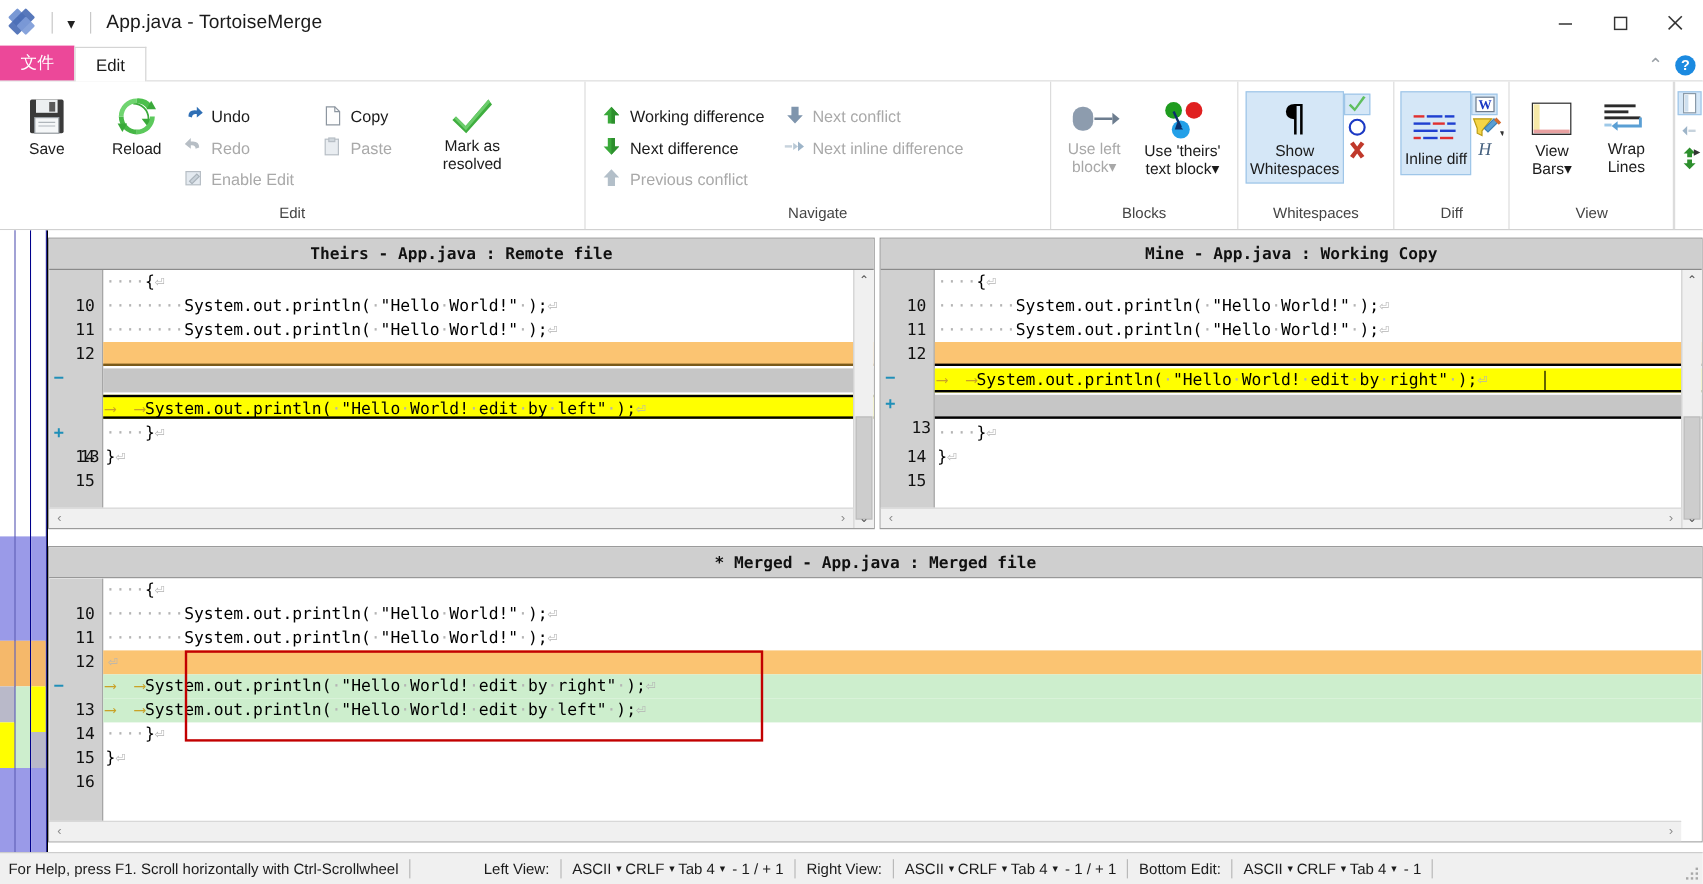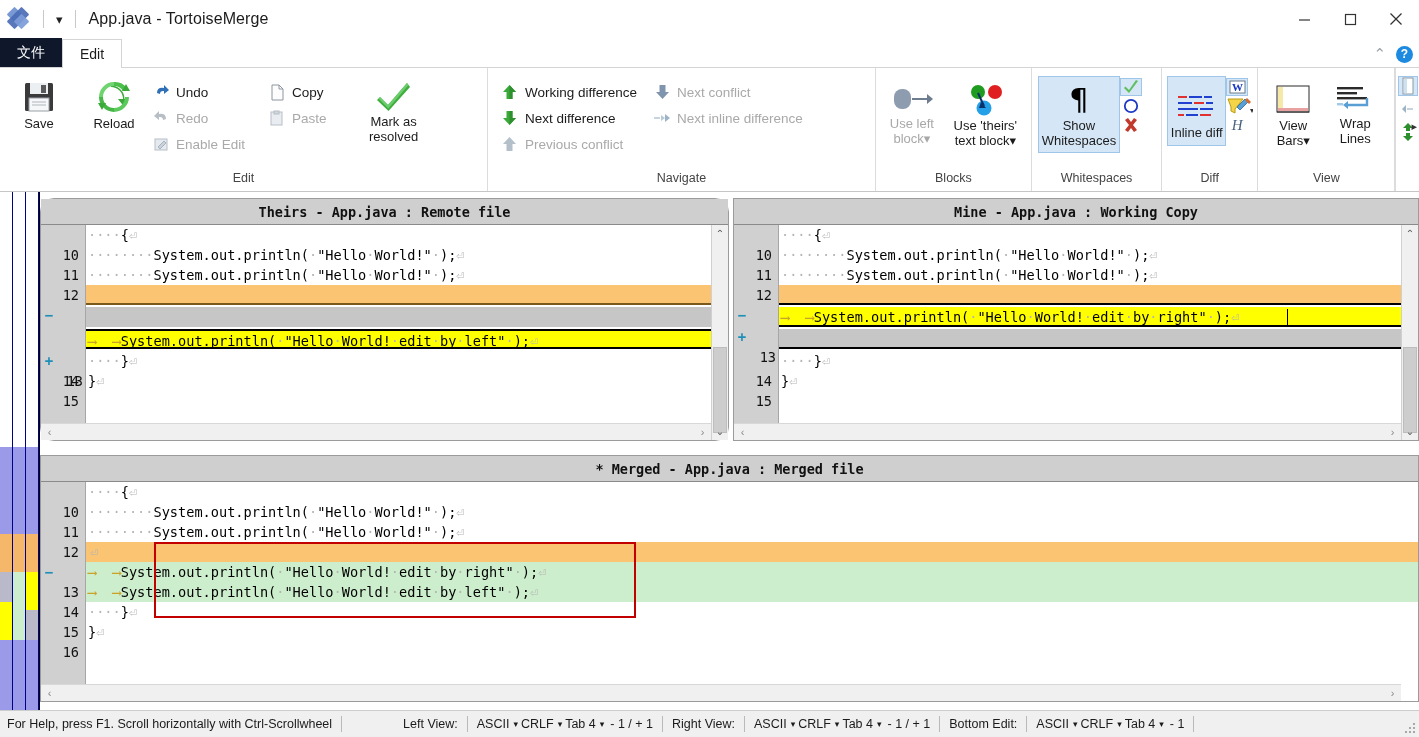--- a/index.html
+++ b/index.html
@@ -35,21 +35,21 @@
   
   .tabrow {
     position: absolute; top: 38px; left: 0; width: 1419px; height: 30px;
     background: #ffffff; display: flex; align-items: flex-end;
     border-bottom: 1px solid #d4d4d4;
   }
   .tab {
     height: 29px; padding: 0 17px; display: flex; align-items: center;
     font-size: 14px; color: #1b1b1b; cursor: default;
   }
-  .tab.active-blue { background: #0f172a; color: #fff; font-family: Liberation Serif, serif; }
+  .tab.active-blue { background: #ec4899; color: #fff; font-family: Liberation Serif, serif; }
   .tab.active-white { background: #fff; border: 1px solid #d4d4d4; border-bottom: none;
      position: relative; top: 1px; }
   .ribbon-right { position: absolute; right: 6px; bottom: 4px; display:flex;
      align-items:center; gap: 10px; }
   .chev-up { color:#9aa0a6; font-size: 15px; }
   .helpbtn { width: 17px; height: 17px; border-radius: 50%; background: #1b8ae0;
      color:#fff; font-size: 12px; font-weight: bold; display:flex;
      align-items:center; justify-content:center; }
 
   
@@ -66,21 +66,21 @@
      padding-bottom: 4px; height: 20px; }
 
   .bigbtn { display: flex; flex-direction: column; align-items: center;
      width: 62px; padding-top: 6px; cursor: default; }
   .bigbtn .lbl { font-size: 13px; color: #1b1b1b; text-align: center;
      line-height: 1.12; margin-top: 3px; }
   .bigbtn.dim .lbl { color: #a8a8a8; }
 
   .smallcol { display: flex; flex-direction: column; justify-content: flex-start;
      padding-top: 5px; }
-  .smallbtn { display: flex; align-items: center; gap: 6px; height: 26px;
+  .smallbtn { display: flex; align-items: flex-end; gap: 6px; height: 26px;
      padding: 0 5px; font-size: 13.5px; color: #1b1b1b; cursor: default;
      white-space: nowrap; }
   .smallbtn.dim { color: #a9a9a9; }
   .ico { width: 18px; height: 18px; display: inline-flex; align-items: center;
      justify-content: center; flex: 0 0 18px; }
 
   .grp-edit-sep { width: 1px; background: #dcdcdc; margin: 6px 6px 10px 6px; }
 
   .selbox { background: #d5e7f7; border: 1px solid #9fc6e8; }
 
@@ -548,21 +548,21 @@
       <div class="locbar l3">
         <div class="locseg" style="top:0;height:255px;background:#fff;"></div>
         <div class="locseg" style="top:255px;height:87px;background:#9a9ae8;"></div>
         <div class="locseg" style="top:342px;height:38px;background:#f5b86a;"></div>
         <div class="locseg" style="top:380px;height:38px;background:#ffff00;"></div>
         <div class="locseg" style="top:418px;height:30px;background:#b9b9c9;"></div>
         <div class="locseg" style="top:448px;height:70px;background:#9a9ae8;"></div>
       </div>
     </div>
 
-    <div class="pane" style="left:40px;top:6px;width:689px;height:243px;border-radius:14px;">
+    <div class="pane" style="left:40px;top:6px;width:689px;height:243px;">
       <div class="pane-head">Theirs - App.java : Remote file</div>
       <div class="pane-body">
         <div class="gutter"></div>
         <div class="code">
 
           <div class="ln" style="top:0;">
             <span class="lnum">10</span>
             <span class="ltext"><span class="ws">····</span>{<span class="eol">⏎</span></span>
           </div>
 

